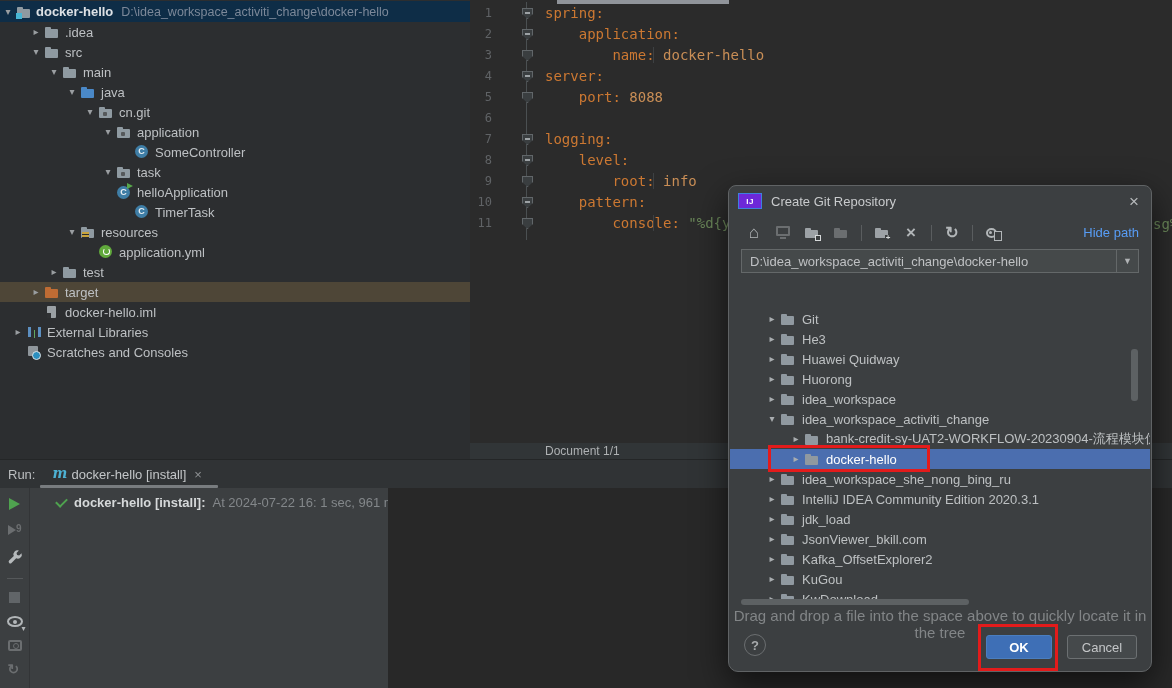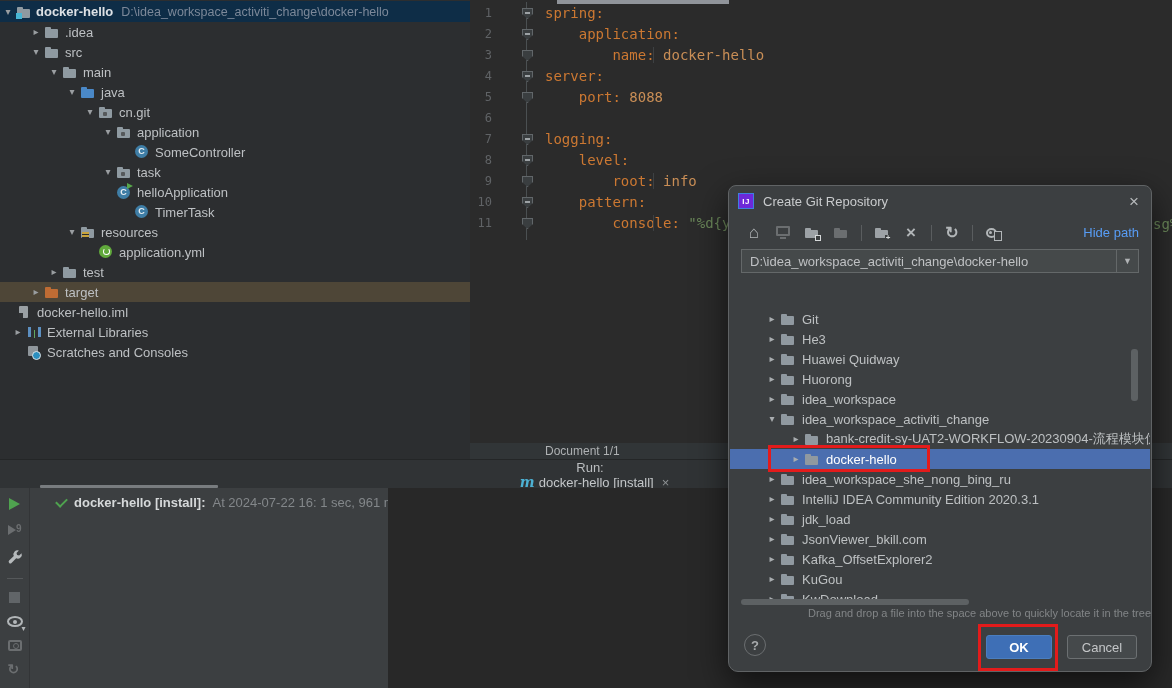--- a/index.html
+++ b/index.html
@@ -51,21 +51,21 @@
   .fm.parent::after{content:"";position:absolute;left:2px;top:3px;width:5px;height:1.5px;background:#9da2a5;}
   .codeline{white-space:pre;position:relative;}
   .guide{position:absolute;left:108px;top:0;bottom:0;width:1px;background:#3e4143;}
   .k{color:#cc7832;margin-top:24px;}
   .v{color:#c98e56;}
   .s{color:#6a8759;}
   #editor-fragment{position:absolute;left:683px;top:216px;color:#6a8759;font-family:"DejaVu Sans Mono",monospace;font-size:14px;}
   #doc-status{position:absolute;left:470px;top:443px;width:702px;height:16px;background:#313537;color:#aeb1b3;font-size:12px;line-height:16px;padding-left:75px;box-sizing:border-box;}
   
   #run-panel{position:absolute;left:0;top:459px;width:1172px;height:229px;background:#3c3f41;border-top:1px solid #242627;box-sizing:border-box;}
-  .run-header{height:28px;background:#303335;position:relative;display:flex;align-items:center;flex-direction:column;}
+  .run-header{height:28px;background:#303335;position:relative;display:flex;align-items:center;}
   .run-label{margin-left:8px;color:#bbbec0;font-size:13px;}
   .run-tab{display:flex;align-items:center;margin-left:16px;gap:6px;height:100%;}
   .run-tab .tic{width:14px;height:14px;}
   .run-tab-label{color:#c3c6c8;font-size:13px;}
   .run-tab-close{color:#8e9294;font-size:13px;margin-left:2px;}
   .tab-underline{position:absolute;left:40px;top:25px;width:178px;height:3px;background:#787c7f;border-radius:1px;}
   .run-body{position:absolute;top:28px;left:0;right:0;bottom:0;display:flex;}
   .run-toolbar{width:30px;background:#3c3f41;border-right:1px solid #333537;display:flex;flex-direction:column;align-items:center;padding-top:10px;box-sizing:border-box;overflow:hidden;}
   .run-toolbar > *{margin-bottom:13px;flex:none;}
   .run-tree{width:358px;background:#3c3f41;overflow:hidden;white-space:nowrap;padding:7px 0 0 26px;box-sizing:border-box;font-size:13px;}
@@ -86,21 +86,21 @@
   .k-eye::after{content:"▾";position:absolute;right:-5px;bottom:-8px;color:#b2b6b8;font-size:8px;}
   .k-camera{position:relative;width:14px;height:11px;border:2px solid #6b6e70;border-radius:2px;box-sizing:border-box;}
   .k-camera::before{content:"";position:absolute;left:3px;top:1px;width:4px;height:4px;border:1.5px solid #6b6e70;border-radius:50%;}
   .k-sync{position:relative;width:14px;height:14px;color:#6b6e70;}
   .k-sync::before{content:"↻";position:absolute;left:0;top:-3px;font-size:14px;font-weight:bold;}
   .k-wrench svg{display:block;}
   
   #dialog{position:absolute;left:728px;top:185px;width:424px;height:487px;background:#3c3f41;border:1px solid #606365;
       border-radius:8px 8px 10px 10px;box-shadow:0 12px 34px rgba(0,0,0,.6);z-index:10;font-size:13px;color:#bcbec0;box-sizing:border-box;}
   .dlg-title{height:30px;display:flex;align-items:center;padding:0 12px 0 9px;gap:9px;}
-  .ij-icon{width:16px;height:16px;background:#6d28d9;border:1px solid #3e7fe0;color:#fff;font-size:8px;font-weight:bold;
+  .ij-icon{width:24px;height:16px;background:#6d28d9;border:1px solid #3e7fe0;color:#fff;font-size:8px;font-weight:bold;
       display:flex;align-items:center;justify-content:center;box-sizing:border-box;flex:none;letter-spacing:.5px;}
   .dlg-title-text{color:#c9cbcd;}
   .dlg-close{margin-left:auto;color:#b6b9bb;font-size:17px;line-height:17px;}
   .dlg-sub{padding:4px 17px 13px;border-bottom:1px solid #515456;color:#bdc0c2;}
   .dlg-toolbar{height:27px;display:flex;align-items:center;padding:3px 12px 0 16px;gap:11px;}
   .tb-sep{width:1px;height:16px;background:#5a5d5f;flex:none;}
   .tb-ic{width:18px;height:18px;display:inline-flex;align-items:center;justify-content:center;position:relative;flex:none;}
   .hide-path{margin-left:auto;color:#589df6;}
   .k-home{color:#b2b6b8;font-size:17px;line-height:16px;}
   .k-desktop{width:14px;height:10px;border:2px solid #6b6e70;box-sizing:border-box;position:relative;border-radius:1px;margin-top:-3px;}
@@ -123,21 +123,21 @@
   .dd-btn{width:22px;height:100%;border-left:1px solid #646869;display:flex;align-items:center;justify-content:center;color:#b0b3b5;font-size:9px;box-sizing:border-box;}
   .dlg-tree{position:absolute;top:123px;left:1px;right:1px;height:296px;overflow:hidden;}
   .d-row{height:20px;display:flex;align-items:center;white-space:nowrap;overflow:hidden;color:#bdc0c2;}
   .d-row.sel{background:#4b6eaf;color:#fff;}
   .d-row .chev{color:#a9adb0;}
   .d-folder{position:relative;width:16px;height:14px;flex:none;margin-right:6px;}
   .d-folder::before{content:"";position:absolute;left:1px;top:4px;width:13px;height:9px;background:#9099a0;border-radius:1px;}
   .d-folder::after{content:"";position:absolute;left:1px;top:2px;width:6px;height:3px;background:#9099a0;border-radius:1px 1px 0 0;}
   .vscroll{position:absolute;right:13px;top:163px;width:7px;height:52px;background:#5d6163;border-radius:3px;}
   .hscroll{position:absolute;left:12px;top:413px;width:228px;height:6px;background:#5d6163;border-radius:3px;}
-  .dlg-hint{position:absolute;top:421px;left:0;right:0;text-align:right;font-size:11px;color:#828587;}
+  .dlg-hint{position:absolute;top:421px;left:0;right:0;text-align:center;font-size:15px;color:#828587;}
   .help-btn{position:absolute;left:15px;top:448px;width:22px;height:22px;border:1px solid #6b6e70;border-radius:50%;
       color:#a8abad;font-weight:bold;font-size:13px;display:flex;align-items:center;justify-content:center;box-sizing:border-box;}
   .ok-btn{position:absolute;left:257px;top:449px;width:66px;height:24px;background:#3e6fb6;border:1px solid #4a7ec0;border-radius:3px;
       color:#fff;font-weight:bold;font-size:13px;display:flex;align-items:center;justify-content:center;box-sizing:border-box;}
   .cancel-btn{position:absolute;left:338px;top:449px;width:70px;height:24px;background:#45494b;border:1px solid #6c7072;border-radius:3px;
       color:#c4c6c8;font-size:13px;display:flex;align-items:center;justify-content:center;box-sizing:border-box;}
   .red-box{position:absolute;border:3px solid #e31b1b;box-sizing:border-box;z-index:12;}
   #red-docker{left:39px;top:259px;width:162px;height:27px;}
   #red-ok{left:249px;top:438px;width:80px;height:47px;}
 </style>
@@ -225,21 +225,21 @@
       <div class="p-row" style="padding-left: 46px;">
         <span class="chev">▸</span>
         <span class="tic fold-base ic-folder"></span>
         <span class="lbl">test</span>
       </div>
       <div class="p-row hl" style="padding-left: 28px;">
         <span class="chev">▸</span>
         <span class="tic fold-base ic-folder-orange"></span>
         <span class="lbl">target</span>
       </div>
-      <div class="p-row" style="">
+      <div class="p-row" style="padding-left: 28px;">
         <span class="chev"></span>
         <span class="tic ic-iml"></span>
         <span class="lbl">docker-hello.iml</span>
       </div>
       <div class="p-row" style="padding-left: 10px;">
         <span class="chev">▸</span>
         <span class="tic ic-libs"></span>
         <span class="lbl">External Libraries</span>
       </div>
       <div class="p-row" style="padding-left: 10px;">

